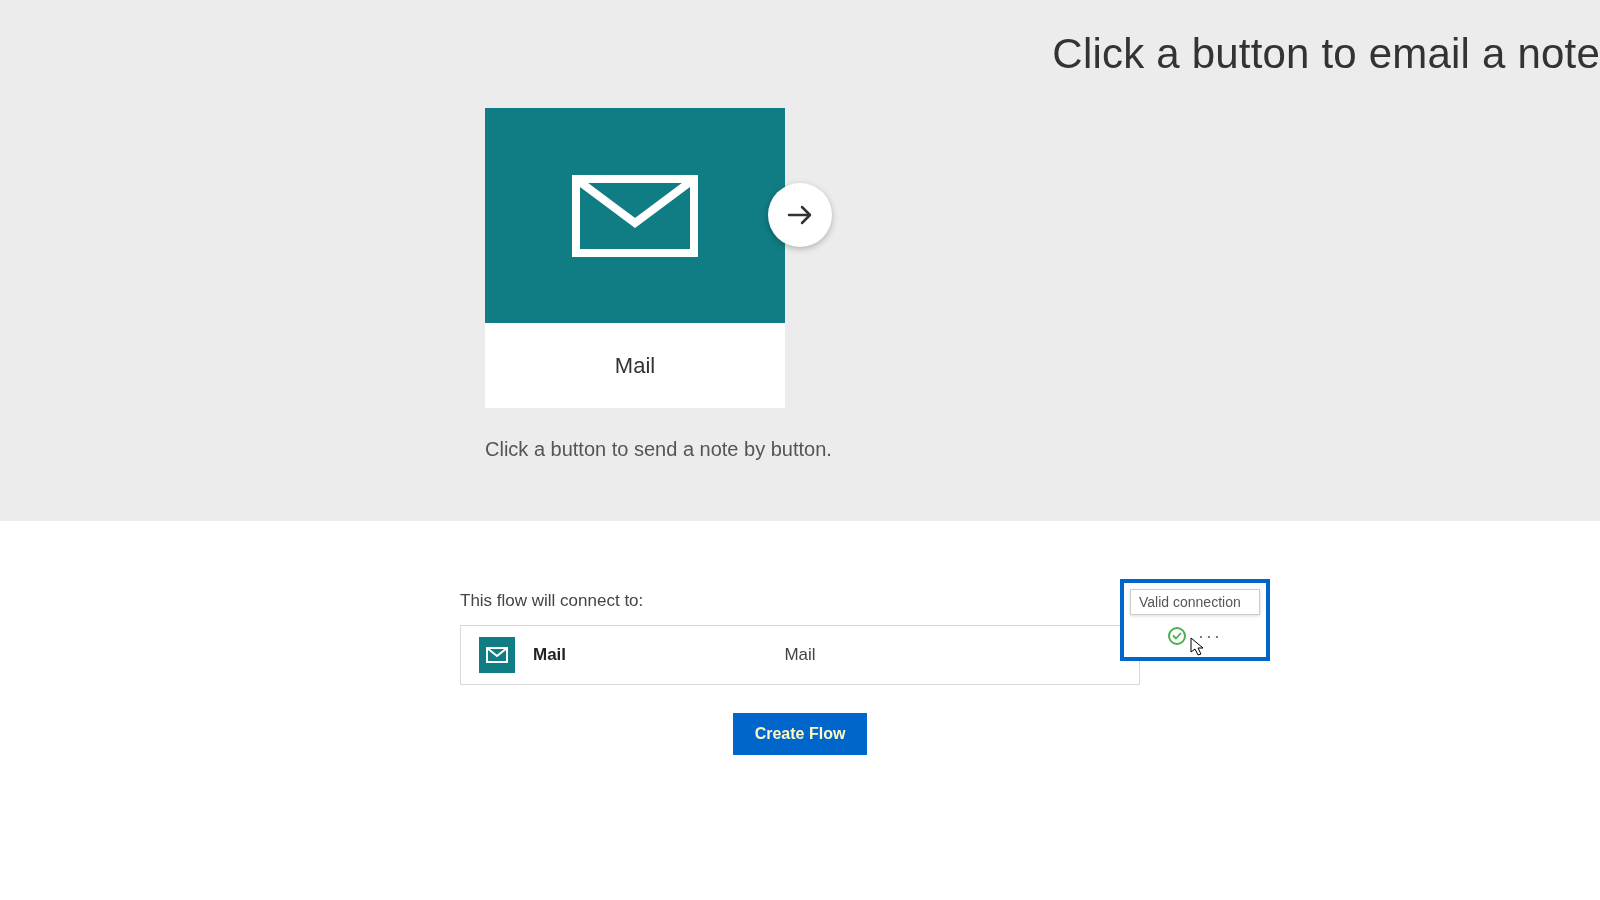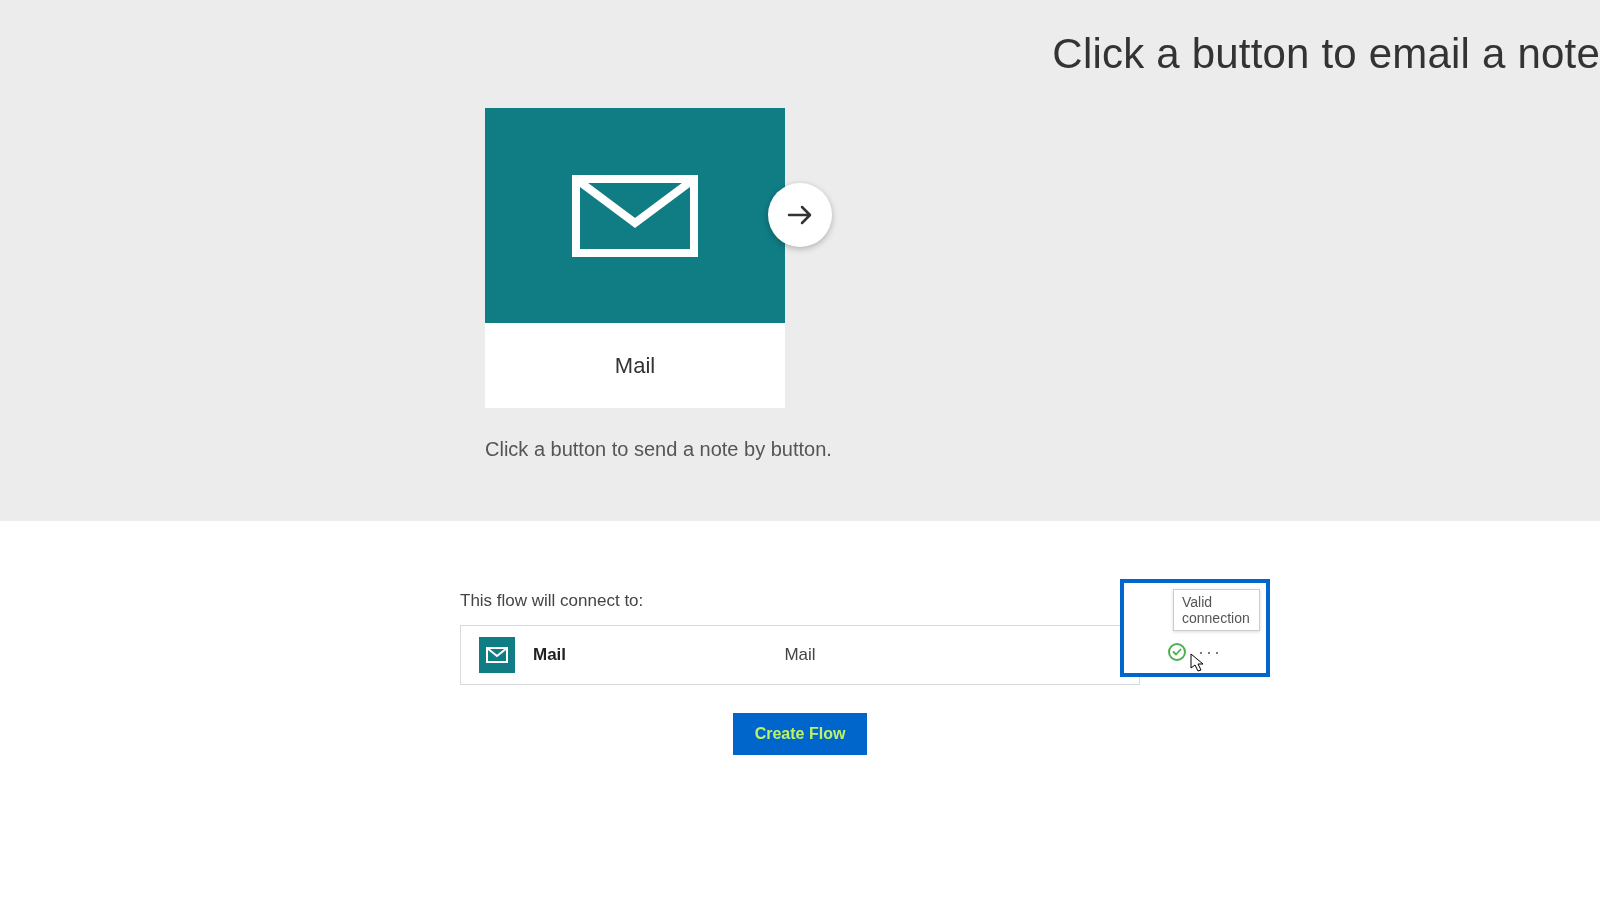--- a/index.html
+++ b/index.html
@@ -14,24 +14,24 @@
   .tile-label { height:85px; display:flex; align-items:center; justify-content:center; font-size:22px; font-weight:300; color:#333; background:#fff; }
   .arrow-circle { position:absolute; left:50%; top:107px; transform:translate(-50%,-50%); width:64px; height:64px; border-radius:50%; background:#ffffff; box-shadow:0 2px 6px rgba(0,0,0,0.25); display:flex; align-items:center; justify-content:center; z-index:5; }
   .description { width:630px; margin:30px auto 0 auto; font-size:20px; font-weight:300; color:#555; }
   .bottom-region { width:100%; background:#ffffff; padding-top:70px; position:relative; }
   .connect-block { width:680px; margin:0 auto; position:relative; }
   .connect-label { font-size:17px; color:#444; margin-bottom:14px; }
   .connection-row { width:100%; border:1px solid #d9d9d9; height:60px; display:flex; align-items:center; padding:0 18px; background:#fff; position:relative; }
   .conn-icon-box { width:36px; height:36px; background:#107c84; display:flex; align-items:center; justify-content:center; margin-right:18px; }
   .conn-name { font-size:17px; font-weight:600; color:#222; }
   .conn-type { position:absolute; left:50%; transform:translateX(-50%); font-size:17px; color:#444; font-weight:400;}
-  .create-btn { display:block; margin:28px auto 0 auto; background:#0066cc; color:#bef264; border:none; font-size:16px; font-weight:600; padding:12px 22px; cursor:pointer; }
+  .create-btn { display:block; margin:28px auto 0 auto; background:#0066cc; color:#fef9c3; border:none; font-size:16px; font-weight:600; padding:12px 22px; cursor:pointer; }
 
   .callout { position:absolute; right:-130px; top:-12px; width:150px; border:4px solid #0066cc; background:#fff; padding:6px 6px 12px 6px; }
-  .tooltip-bubble { background:#fff; border:1px solid #ccc; padding:4px 8px; font-size:14px; color:#555; margin-bottom:8px; box-shadow:0 1px 3px rgba(0,0,0,0.15);margin-left:43px; }
+  .tooltip-bubble { background:#fff; border:1px solid #ccc; padding:4px 8px; font-size:14px; color:#555; margin-bottom:8px; box-shadow:0 1px 3px rgba(0,0,0,0.15); }
   .status-row { display:flex; align-items:center; justify-content:center; gap:12px; position:relative; padding-top:4px;}
   .check-circ { width:18px; height:18px; border:2px solid #4caf50; border-radius:50%; display:flex; align-items:center; justify-content:center; }
   .check-circ svg { display:block; }
   .dots { font-size:18px; color:#666; letter-spacing:2px; line-height:1; }
   .cursor { position:absolute; left:60px; top:14px; }
 
   svg { display:block; }
 </style>
 </head>
 <body>

